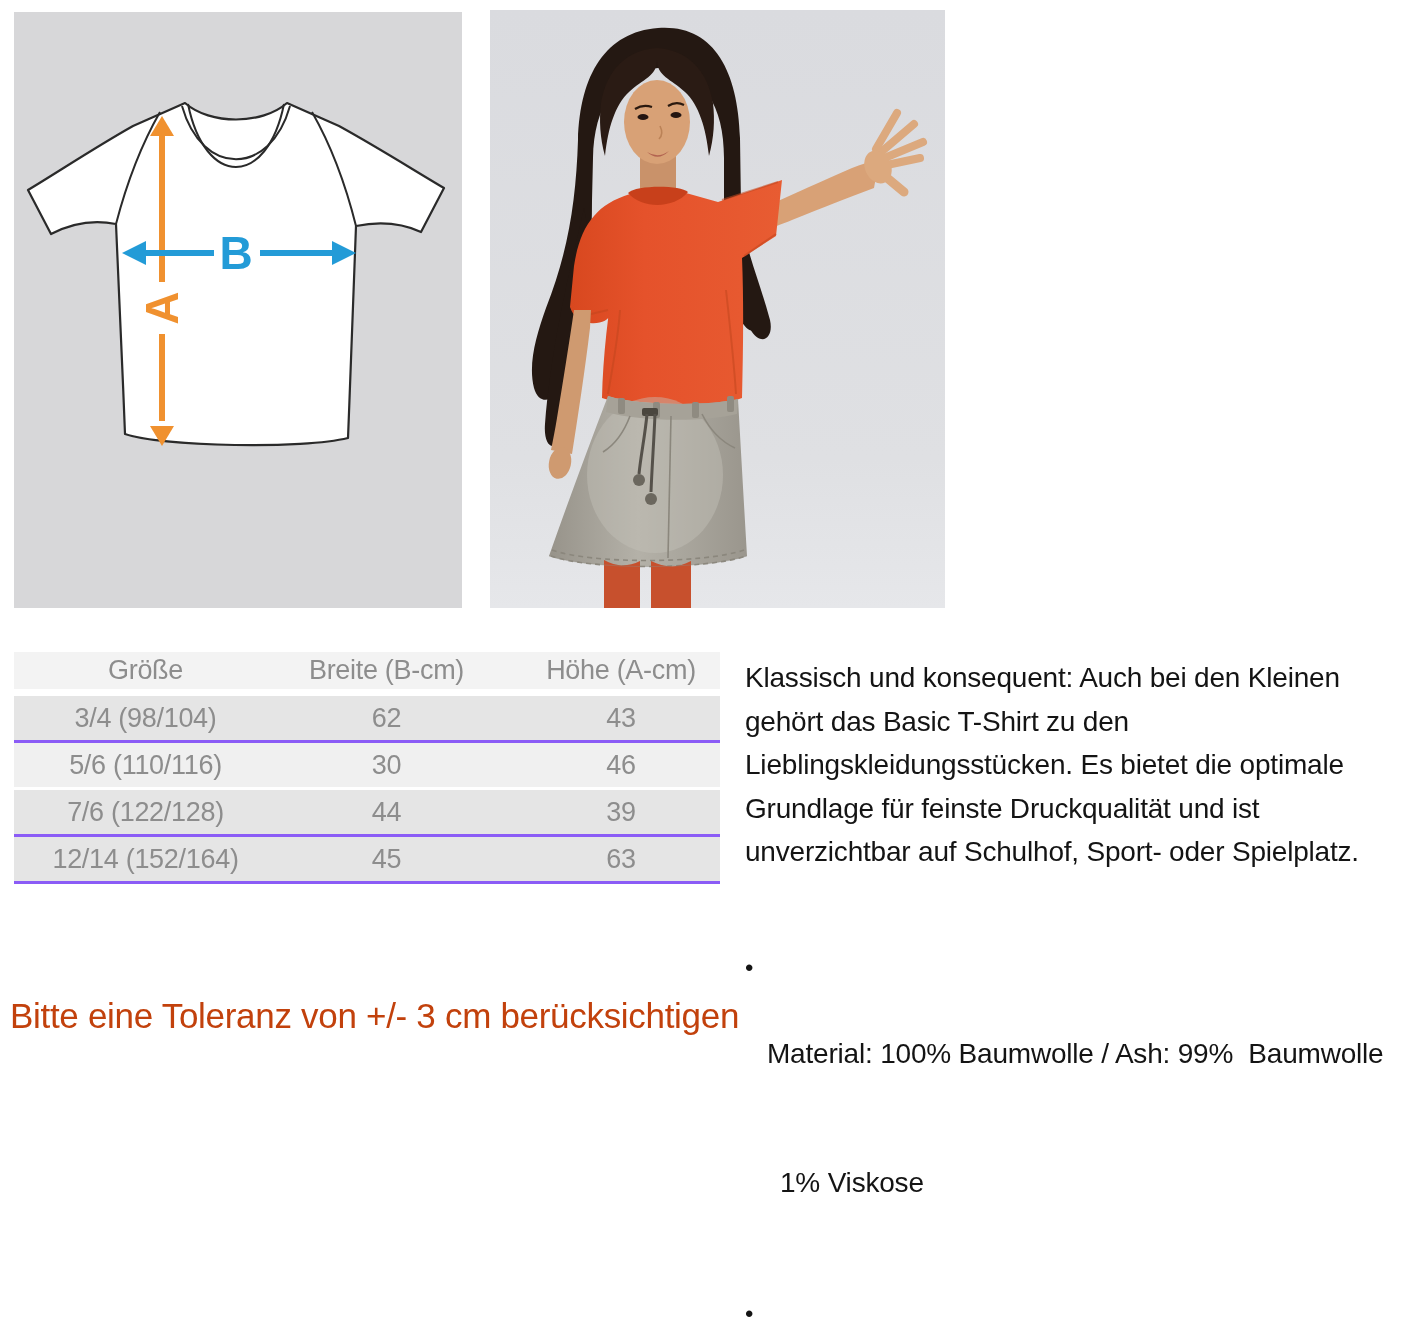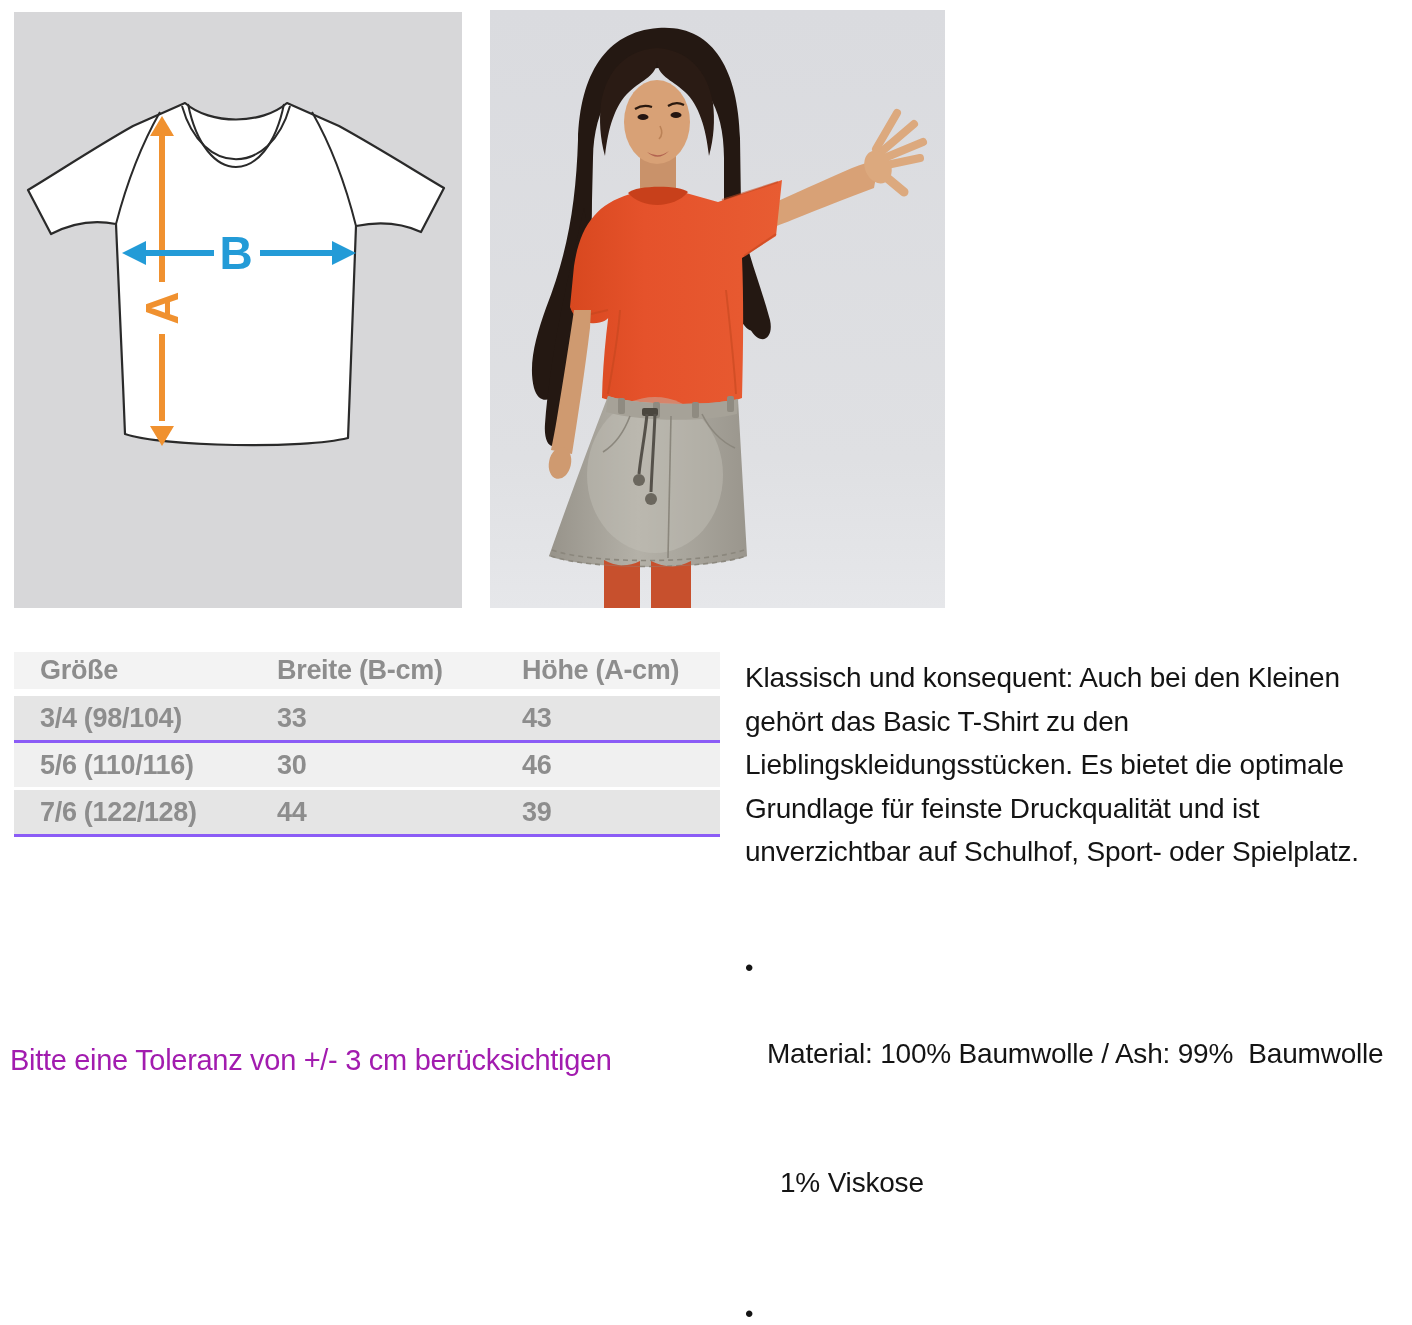--- a/index.html
+++ b/index.html
@@ -15,34 +15,34 @@
   #diagram-panel { left:14px; top:12px; width:448px; height:596px; }
   #photo-panel  { left:490px; top:10px; width:455px; height:598px; }
 
   
   #size-table {
     position:absolute; left:14px; top:652px; width:706px;
     border-collapse:separate; border-spacing:0;
     font-size:27px; color:#8d8d8d; letter-spacing:-0.3px;
   }
   #size-table th, #size-table td {
-    font-weight:700; text-align:left; padding-left:26px;
+    font-weight:400; text-align:center; padding-left:26px;
     height:47px; vertical-align:middle;
   }
   #size-table th { background:#f3f3f3; height:44px; border-bottom:7px solid #ffffff; }
   #size-table col.c1 { width:237px; }
   #size-table col.c2 { width:245px; }
   #size-table col.c3 { width:224px; }
   #size-table tr.dark td  { background:#e5e5e5; border-bottom:3px solid #8b5cf6; }
   #size-table tr.light td { background:#f0f0f0; border-bottom:3px solid #ffffff; }
 
   
   #tolerance {
-    position:absolute; left:10px; top:1044px;
-    font-size:29px; color:#a21caf; letter-spacing:-0.3px;
+    position:absolute; left:10px; top:996px;
+    font-size:35px; color:#c2410c; letter-spacing:-0.3px;
   }
 
   
   #right-col { position:absolute; left:745px; top:656px; width:672px; }
   #description {
     font-size:28px; line-height:43.5px; color:#141414; letter-spacing:-0.2px;
   }
   #bullet-list { margin-top:72px; list-style:none; }
   .bullet-item {
     position:relative; padding-left:22px;
@@ -237,32 +237,37 @@
   <thead>
     <tr>
       <th>Größe</th>
       <th>Breite (B-cm)</th>
       <th>Höhe (A-cm)</th>
     </tr>
   </thead>
   <tbody>
     <tr class="dark">
       <td>3/4 (98/104)</td>
-      <td>33</td>
+      <td>62</td>
       <td>43</td>
     </tr>
     <tr class="light">
       <td>5/6 (110/116)</td>
       <td>30</td>
       <td>46</td>
     </tr>
     <tr class="dark">
       <td>7/6 (122/128)</td>
       <td>44</td>
       <td>39</td>
+    </tr>
+    <tr class="dark">
+      <td>12/14 (152/164)</td>
+      <td>45</td>
+      <td>63</td>
     </tr>
   </tbody>
 </table>
 
 <div id="tolerance">Bitte eine Toleranz von +/- 3 cm berücksichtigen</div>
 
 <div id="right-col">
   <p id="description">Klassisch und konsequent: Auch bei den Kleinen gehört das Basic T-Shirt zu den Lieblingskleidungsstücken. Es bietet die optimale Grundlage für feinste Druckqualität und ist unverzichtbar auf Schulhof, Sport- oder Spielplatz.</p>
 
   <ul id="bullet-list">

